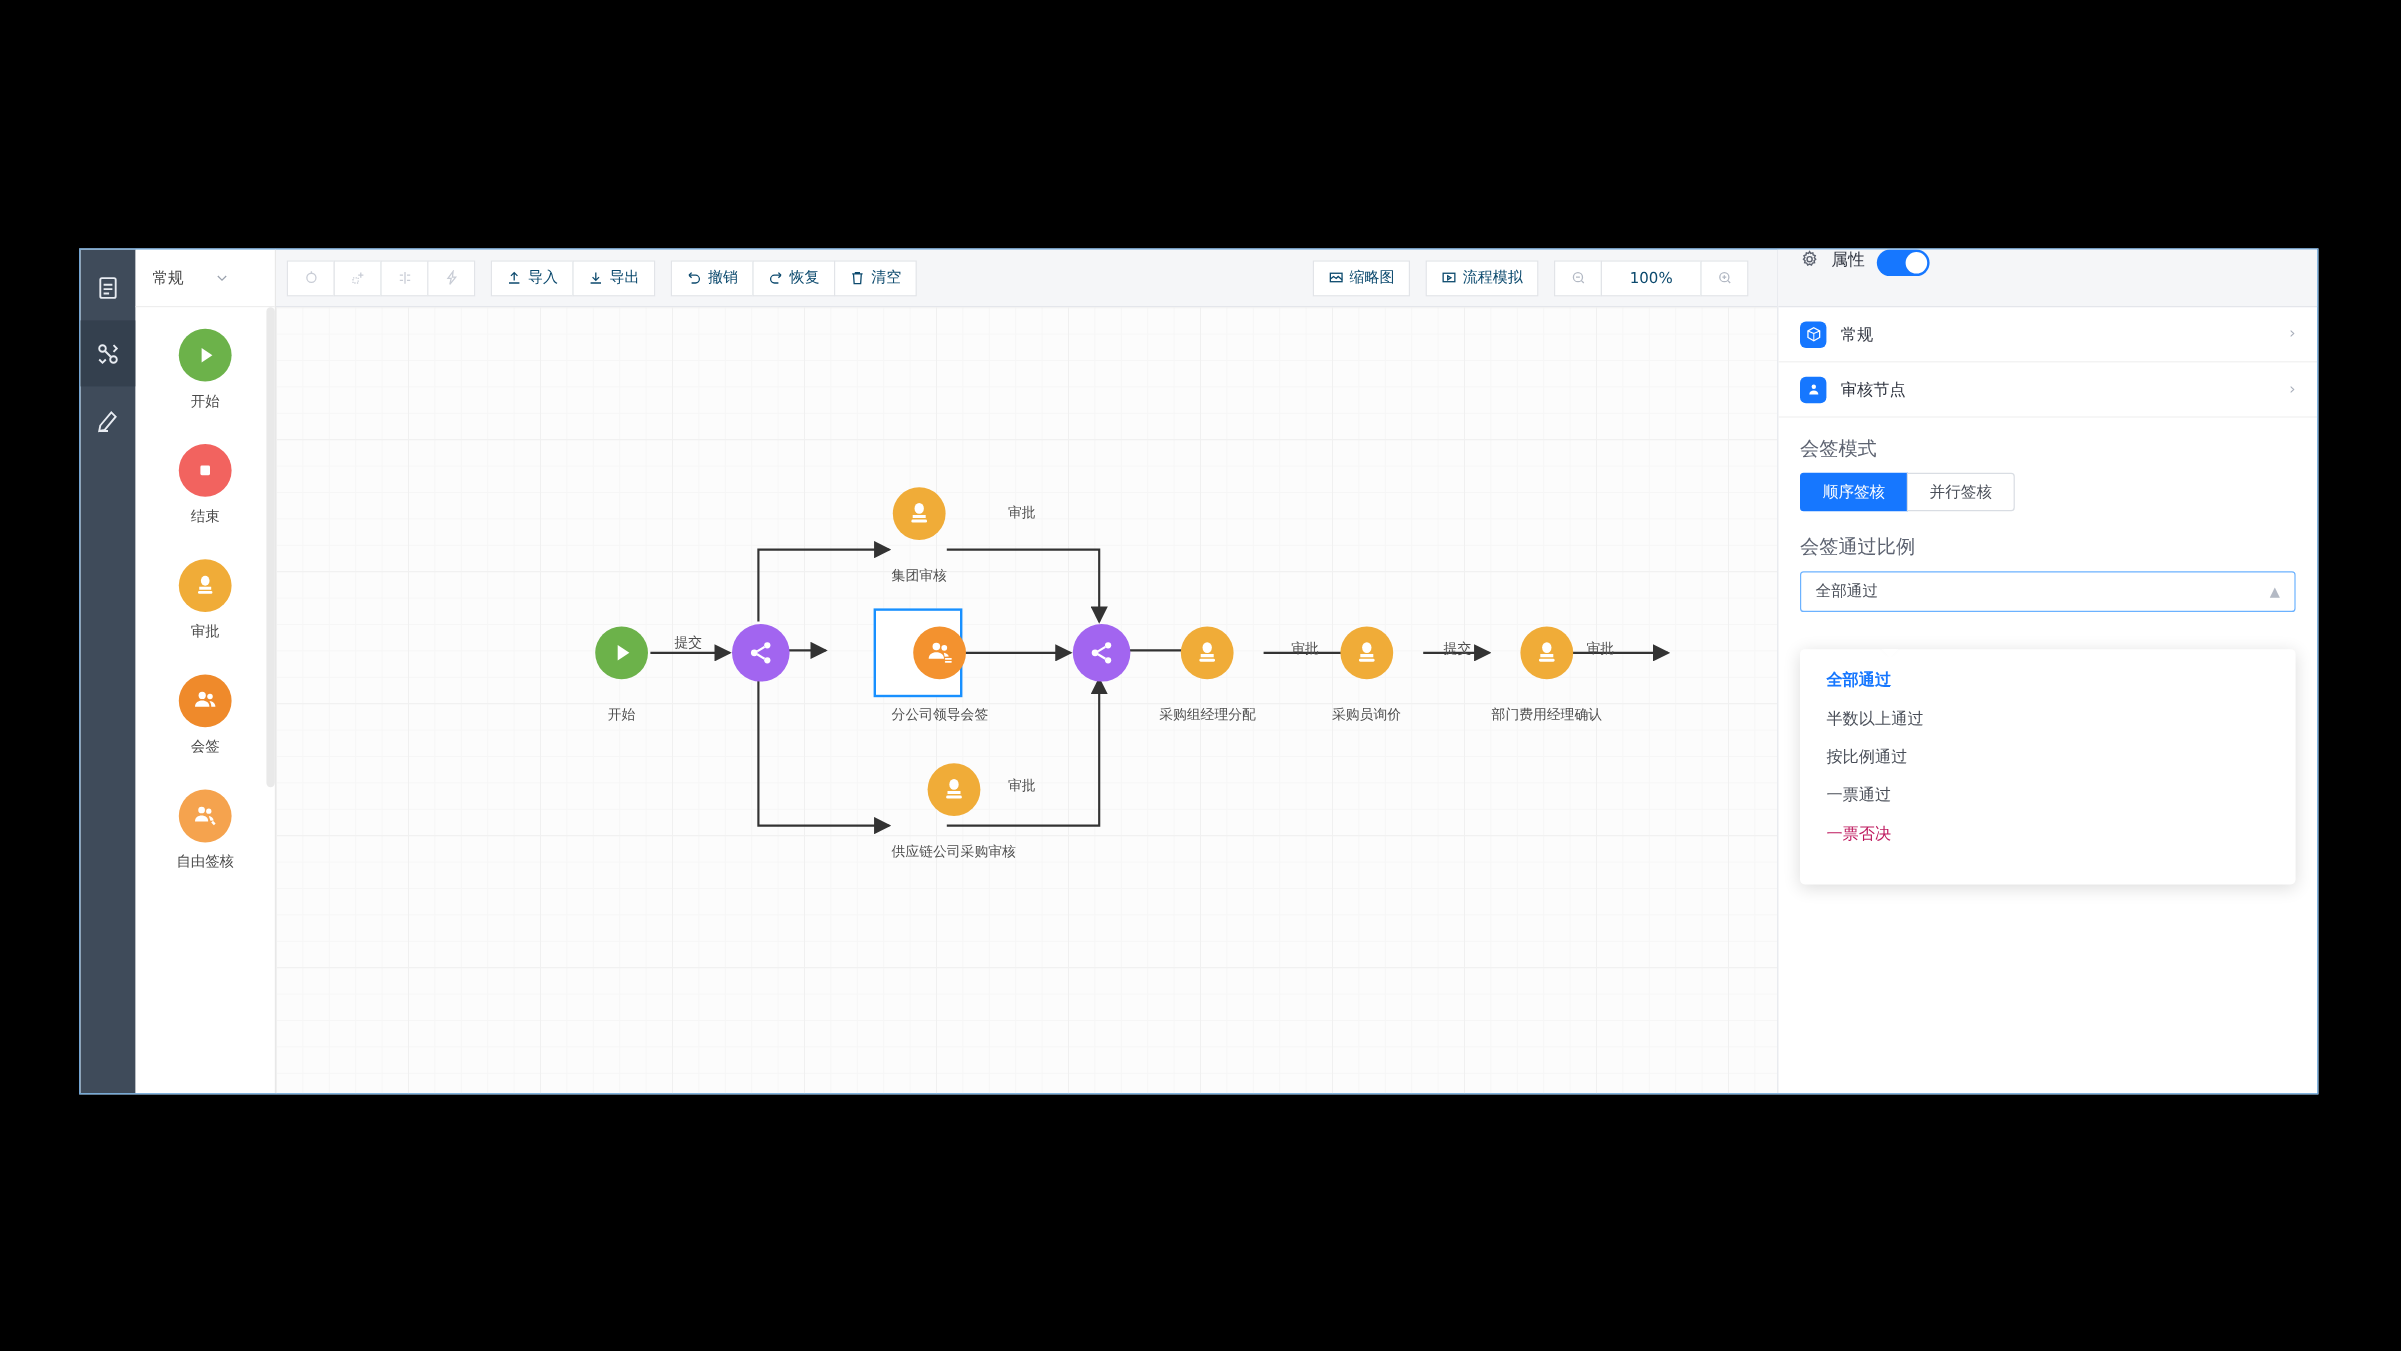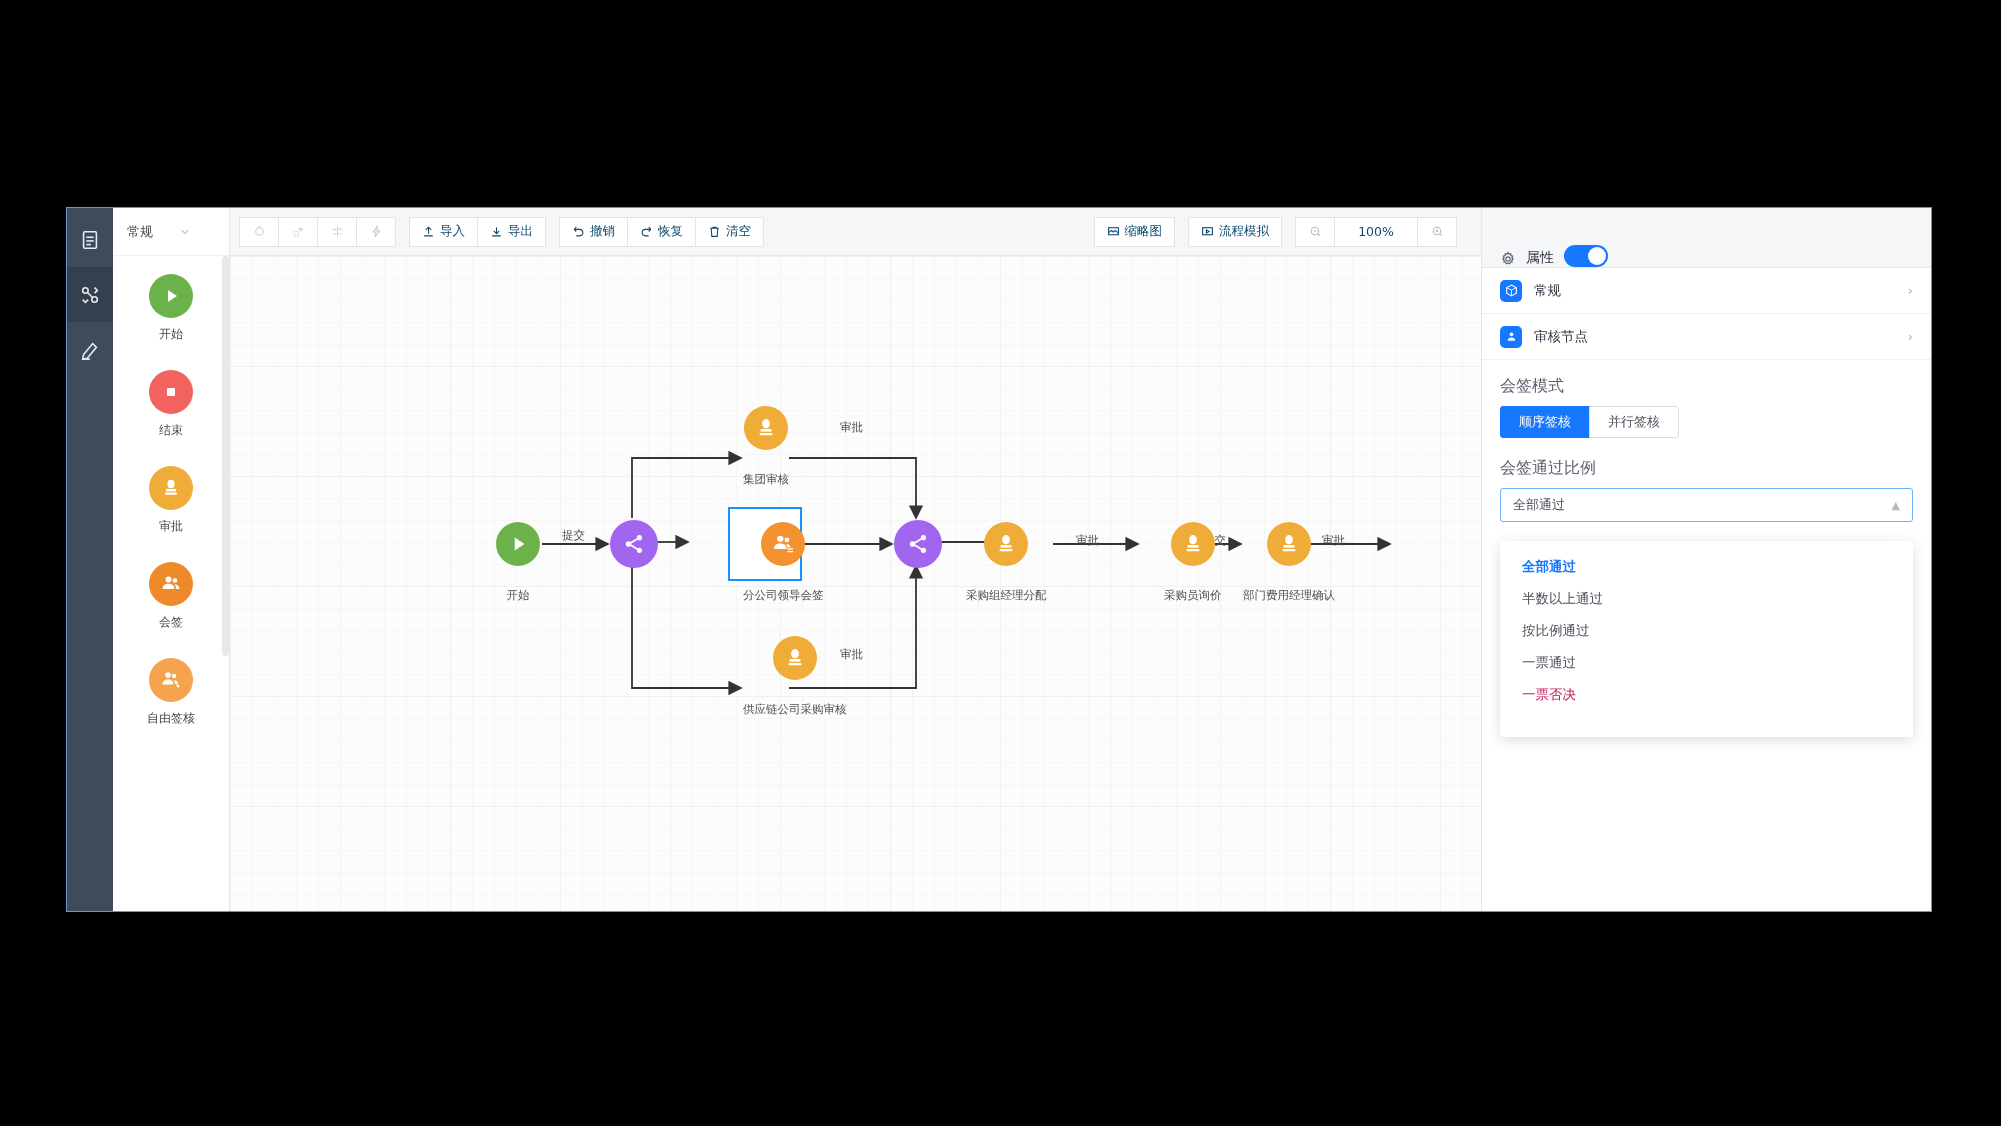--- a/index.html
+++ b/index.html
@@ -60,22 +60,22 @@
   .node .nlbl{ margin-top:6px; font-size:11.5px; color:#4e4e4e; white-space:nowrap; }
   .node.sel .sel-box{ position:absolute; left:-15px; top:-15px; width:74px; height:74px;
                       border:2px solid #1890ff; background:#fff; }
   .node .circ{ position:relative; z-index:2; }
   .node .nlbl{ position:relative; z-index:2;margin-top:22px; }
   .elbl{ position:absolute; font-size:11.5px; color:#4e4e4e; white-space:nowrap; }
 
   
   .panel{ width:450px; flex:none; background:#fff; border-left:1px solid #e4e6eb;
           display:flex; flex-direction:column; position:relative; }
-  .panel-head{ height:60px; background:#f5f6f8; border-bottom:1px solid #e4e6eb;
-               display:flex; align-items:flex-end; gap:10px; padding:0 18px; }
+  .panel-head{ height:48px; background:#f5f6f8; border-bottom:1px solid #e4e6eb;
+               display:flex; align-items:flex-start; gap:10px; padding:0 18px; }
   .panel-head .ttl{ font-size:14px; color:#303540; }
   .switch{ width:44px; height:22px; border-radius:11px; background:#1677ff; position:relative;
            cursor:pointer; }
   .switch i{ position:absolute; right:2px; top:2px; width:18px; height:18px; border-radius:50%;
              background:#fff; }
   .sect{ height:46px; display:flex; align-items:center; gap:12px; padding:0 18px;
          border-bottom:1px solid #f0f0f0; cursor:pointer; }
   .sq{ width:22px; height:22px; border-radius:5px; background:#1677ff; display:flex;
        align-items:center; justify-content:center; flex:none; }
   .sq svg{ width:13px; height:13px; fill:#fff; }
@@ -383,21 +383,21 @@
           <div class="node" style="left: 736px; top: 266px;">
             <div class="circ" style="background:#f0ac38;">
               <svg viewBox="0 0 24 24">
                 <ellipse cx="12" cy="8" rx="3.6" ry="4.2"></ellipse>
                 <path d="M7 13 h10 v2.4 H7 Z"></path>
                 <rect x="6" y="16.6" width="12" height="2.2" rx="1"></rect>
               </svg>
             </div>
             <div class="nlbl">采购组经理分配</div>
           </div>
-          <div class="node" style="left: 934px; top: 266px;">
+          <div class="node" style="left: 880px; top: 266px;">
             <div class="circ" style="background:#f0ac38;">
               <svg viewBox="0 0 24 24">
                 <ellipse cx="12" cy="8" rx="3.6" ry="4.2"></ellipse>
                 <path d="M7 13 h10 v2.4 H7 Z"></path>
                 <rect x="6" y="16.6" width="12" height="2.2" rx="1"></rect>
               </svg>
             </div>
             <div class="nlbl">采购员询价</div>
           </div>
           <div class="node" style="left: 1013px; top: 266px;">

